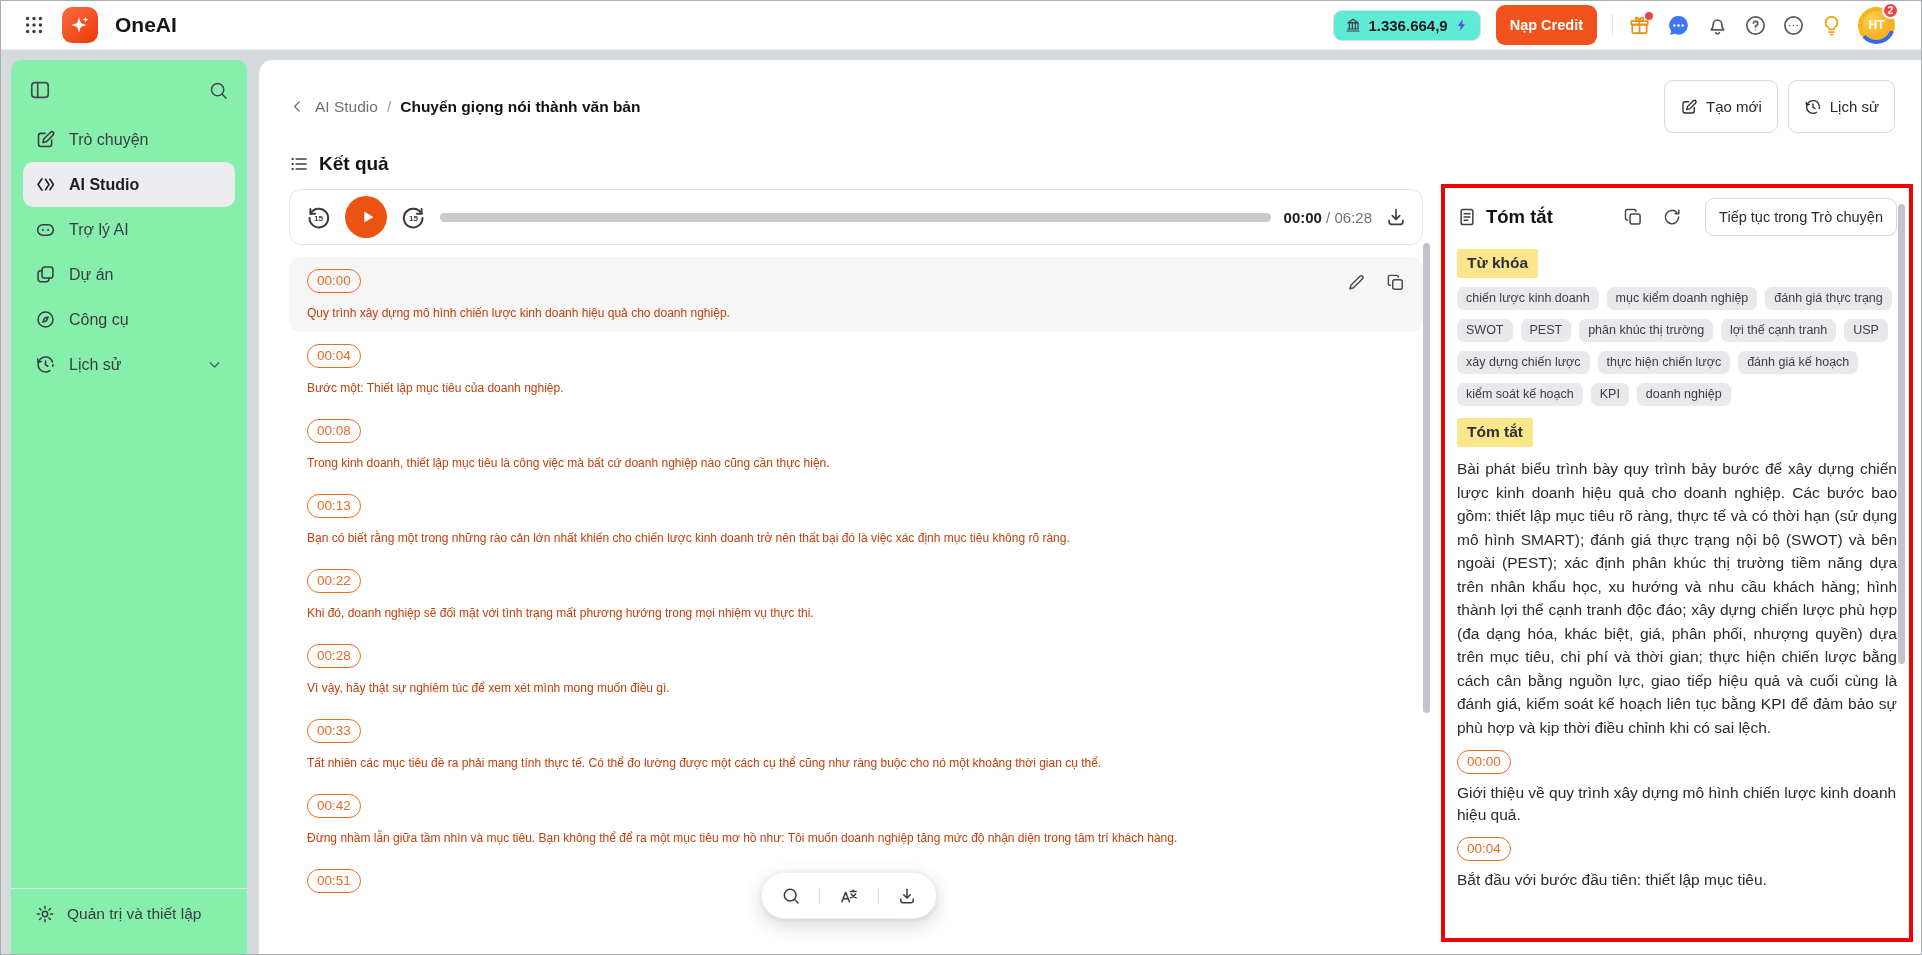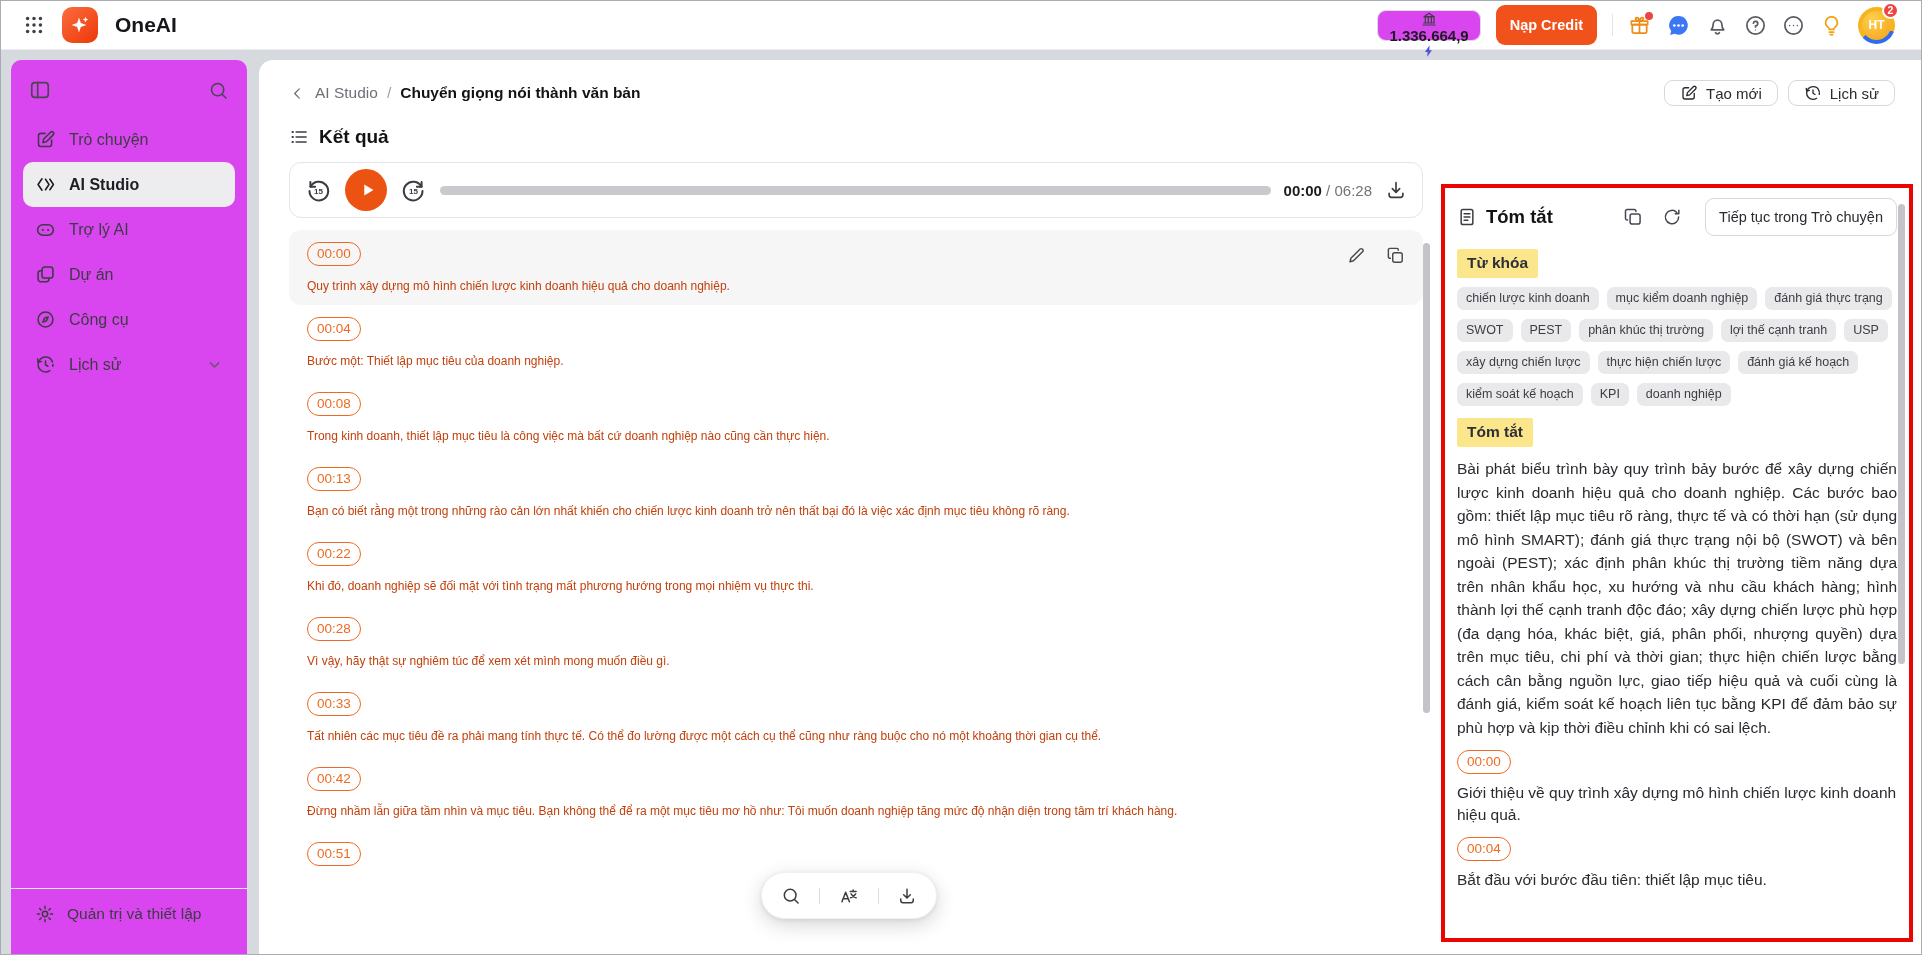--- a/index.html
+++ b/index.html
@@ -15,51 +15,51 @@
   
   .topbar {
     position:absolute; left:0; top:0; width:100%; height:49px; background:#fff;
     border-bottom:1px solid #ececf0; display:flex; align-items:center;
     justify-content:space-between; padding:0 26px 0 22px; z-index:10;
   }
   .tb-left { display:flex; align-items:center; gap:17px; }
   .logo-badge { width:36px; height:36px; border-radius:10px; background:linear-gradient(140deg,#fa6a3c 5%,#ee3d0e 90%); display:flex; align-items:center; justify-content:center; }
   .app-name { font-size:21px; font-weight:700; color:#15151a; }
   .tb-right { display:flex; align-items:center; gap:15px; }
-  .credit-pill { height:31px; border:1px solid #dcdce1; background:#d946ef; border-radius:9px; display:flex; align-items:center; padding:0 11px; font-size:15px; font-weight:700; color:#1b1b20; cursor:pointer;flex-direction:column; }
+  .credit-pill { height:31px; border:1px solid #dcdce1; background:#5eead4; border-radius:9px; display:flex; align-items:center; gap:7px; padding:0 11px; font-size:15px; font-weight:700; color:#1b1b20; cursor:pointer; }
   .topup-btn { height:40px; background:#f1511b; padding:0 14px; border-radius:9px; color:#fff; font-size:14.5px; font-weight:700; display:flex; align-items:center; border:none; cursor:pointer; }
   .tb-divider { width:1px; height:22px; background:#e3e3e8; }
   .tb-icon { color:#5a5a63; position:relative; cursor:pointer; display:flex; }
   .dot-badge { position:absolute; right:-2px; top:-2px; width:8px; height:8px; border-radius:50%; background:#ef4444; }
   .avatar { position:relative; width:37px; height:37px; border-radius:50%; background:conic-gradient(from 110deg,#2e6bf0 0 33%,#f6b51e 33% 100%); display:flex; align-items:center; justify-content:center; cursor:pointer; }
   .avatar-inner { width:29px; height:29px; border-radius:50%; background:radial-gradient(circle at 35% 30%,#fdd14d,#f5a017); color:#fff; font-size:12px; font-weight:700; display:flex; align-items:center; justify-content:center; }
   .count-badge { position:absolute; right:-4px; top:-5px; min-width:17px; height:17px; border-radius:9px; background:#ef4444; border:2px solid #fff; color:#fff; font-size:10.5px; font-weight:700; display:flex; align-items:center; justify-content:center; padding:0 3px; }
 
   
   .sidebar {
-    position:absolute; left:10px; top:59px; width:236px; bottom:0; background:#d946ef;
+    position:absolute; left:10px; top:59px; width:236px; bottom:0; background:#86efac;
     border-radius:10px 10px 0 0; display:flex; flex-direction:column; z-index:5;
   }
   .sidebar-top { display:flex; justify-content:space-between; align-items:center; padding:19px 18px 12px; color:#47474f; }
   .side-nav { display:flex; flex-direction:column; padding:4px 12px; }
   .side-item { display:flex; align-items:center; gap:13px; height:45px; padding:0 12px; border-radius:10px; color:#3c3c43; font-size:16px; font-weight:500; cursor:pointer; }
   .side-item.active { background:#ededf0; color:#1d1d22; font-weight:600; }
   .side-item .spacer { flex:1; }
   .sidebar-footer { margin-top:auto; border-top:1px solid #ebebee; padding:15px 24px 30px; display:flex; align-items:center; gap:12px; font-size:15.5px; font-weight:500; color:#3c3c43; cursor:pointer; }
 
   
   .main {
     position:absolute; left:258px; top:59px; right:0; bottom:0; background:#fff;
     border-radius:14px 0 0 0; overflow:hidden; z-index:1;
   }
   .main-header { display:flex; justify-content:space-between; align-items:center; padding:20px 26px 0 30px; }
   .breadcrumb { display:flex; align-items:center; gap:9px; font-size:15.5px; color:#6f6f78; }
   .crumb-current { color:#131316; font-weight:600; }
   .hdr-actions { display:flex; gap:10px; }
-  .ghost-btn { height:26px; display:inline-flex; align-items:center; gap:8px; padding:0 15px; border:1px solid #d7d7dc; border-radius:9px; background:#fff; font-size:15px; color:#2a2a30; font-weight:500; cursor:pointer; font-family:inherit; }
+  .ghost-btn { height:53px; display:inline-flex; align-items:center; gap:8px; padding:0 15px; border:1px solid #d7d7dc; border-radius:9px; background:#fff; font-size:15px; color:#2a2a30; font-weight:500; cursor:pointer; font-family:inherit; }
   .results-title { display:flex; align-items:center; gap:10px; margin:20px 0 0 30px; font-size:19px; font-weight:700; color:#131316; }
   .player { margin:14px 0 0 30px; width:1134px; height:56px; border:1.5px solid #e3e3e8; border-radius:12px; display:flex; align-items:center; gap:13px; padding:0 15px; }
   .skip-btn { color:#3c3c43; cursor:pointer; display:flex; }
   .play-btn { width:42px; height:42px; border-radius:50%; background:#ec5212; border:none; display:flex; align-items:center; justify-content:center; cursor:pointer; flex:none; }
   .progress { flex:1; height:9px; border-radius:5px; background:#c9c9ce; cursor:pointer; }
   .time { font-size:15px; color:#72727b; white-space:nowrap; }
   .time b { color:#1b1b20; font-weight:700; }
   .segments { margin:12px 0 0 30px; width:1134px; }
   .seg { padding:12px 18px; border-radius:12px; position:relative; }
   .seg.selected { background:#f6f6f7; }

